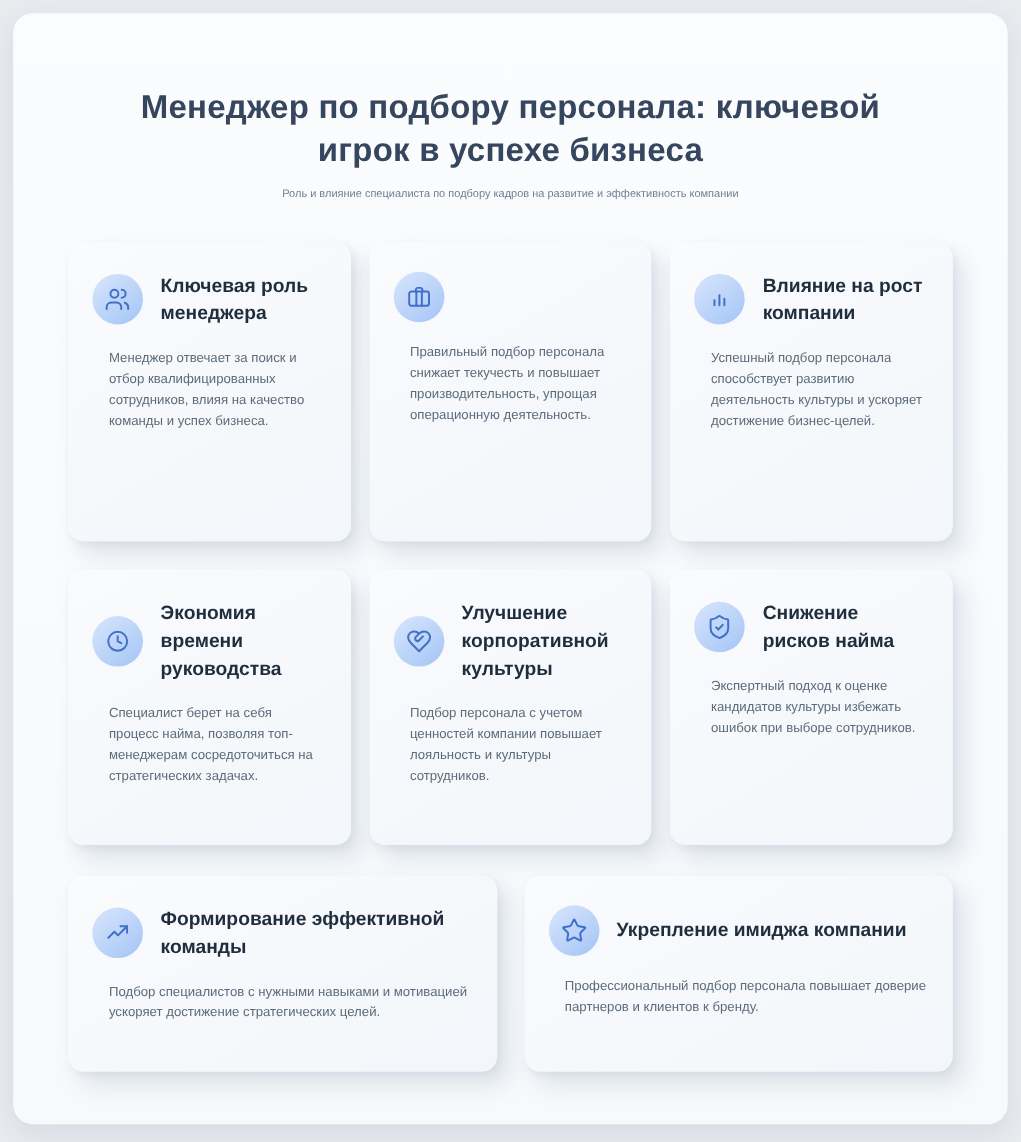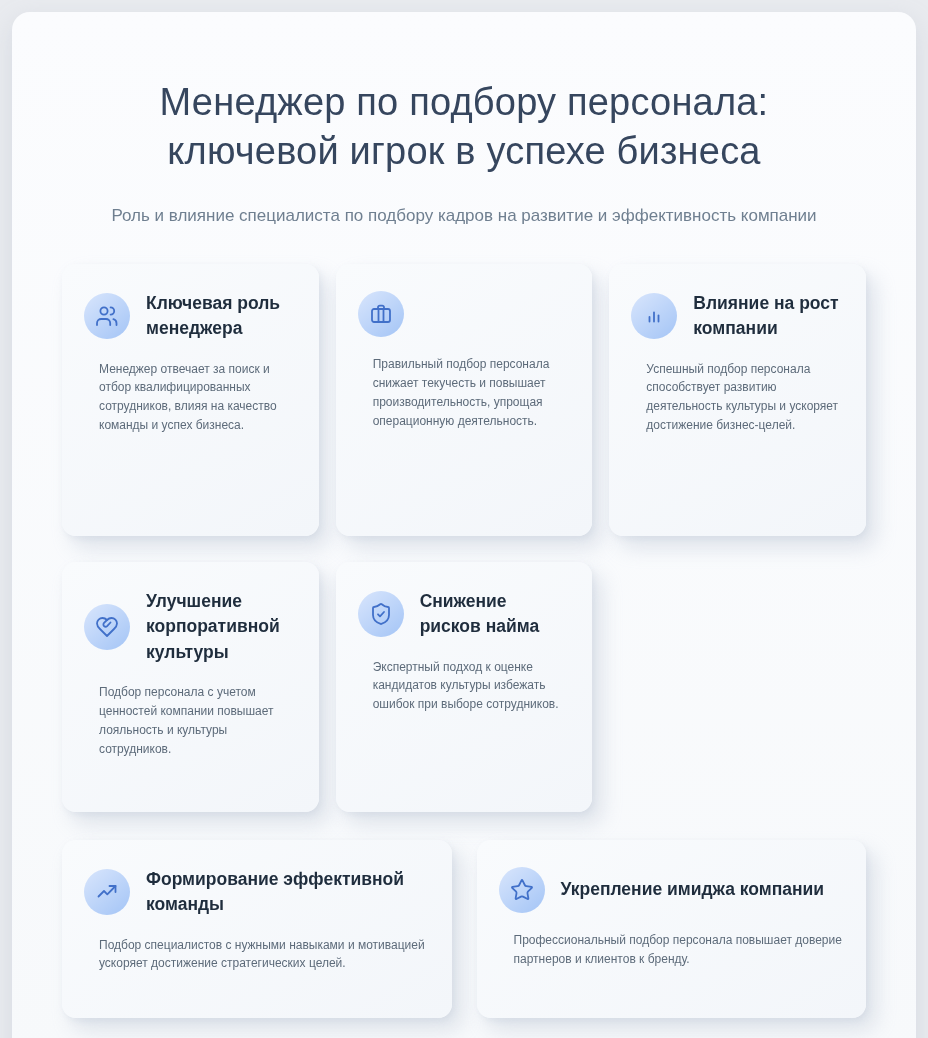--- a/index.html
+++ b/index.html
@@ -13,31 +13,31 @@
     width: 904px;
     min-height: 1008px;
     margin: 12px auto 18px;
     background: linear-gradient(180deg, #fbfcfe 0%, #f7f9fb 100%);
     border-radius: 18px;
     box-shadow: 0 8px 24px rgba(160,172,192,0.25);
     padding: 66px 50px 48px;
   }
   .header { text-align: center; }
   .page-title {
-    font-size: 38px;
+    font-size: 30px;
     line-height: 1.3;
-    font-weight: 400;
+    font-weight: 700;
     color: #36465e;
     max-width: 764px;
     margin: 0 auto;
     letter-spacing: 0.2px;
   }
   .page-subtitle {
-    margin-top: 29px;
-    font-size: 17px;
+    margin-top: 15px;
+    font-size: 10px;
     color: #6f7f90;
   }
   .grid-top {
     margin-top: 38px;
     display: grid;
     grid-template-columns: repeat(3, 1fr);
     gap: 26px 17px;
   }
   .grid-bottom {
     margin-top: 28px;
@@ -139,20 +139,32 @@
             </svg>
           </span>
           <h3 class="card-title">Влияние на рост компании</h3>
         </div>
         <p class="card-text">Успешный подбор персонала способствует развитию деятельность культуры и ускоряет достижение бизнес-целей.</p>
       </article>
       <article class="card r2">
         <div class="card-head">
           <span class="icon-circle">
             <svg viewBox="0 0 24 24" aria-hidden="true">
+              <circle cx="12" cy="12" r="8.6"></circle>
+              <path d="M12 7.4V12l3.3 1.7"></path>
+            </svg>
+          </span>
+          <h3 class="card-title">Экономия времени руководства</h3>
+        </div>
+        <p class="card-text">Специалист берет на себя процесс найма, позволяя топ-менеджерам сосредоточиться на стратегических задачах.</p>
+      </article>
+      <article class="card r2">
+        <div class="card-head">
+          <span class="icon-circle">
+            <svg viewBox="0 0 24 24" aria-hidden="true">
               <path d="M19 14c1.49-1.46 3-3.21 3-5.5A5.5 5.5 0 0 0 16.5 3c-1.76 0-3 .5-4.5 2-1.5-1.5-2.74-2-4.5-2A5.5 5.5 0 0 0 2 8.5c0 2.3 1.5 4.05 3 5.5l7 7Z"></path>
               <path d="M12 5 9.04 7.96a2.17 2.17 0 0 0 3.08 3.08L15.5 7.5"></path>
             </svg>
           </span>
           <h3 class="card-title">Улучшение корпоративной культуры</h3>
         </div>
         <p class="card-text">Подбор персонала с учетом ценностей компании повышает лояльность и культуры сотрудников.</p>
       </article>
       <article class="card r2">
         <div class="card-head">

